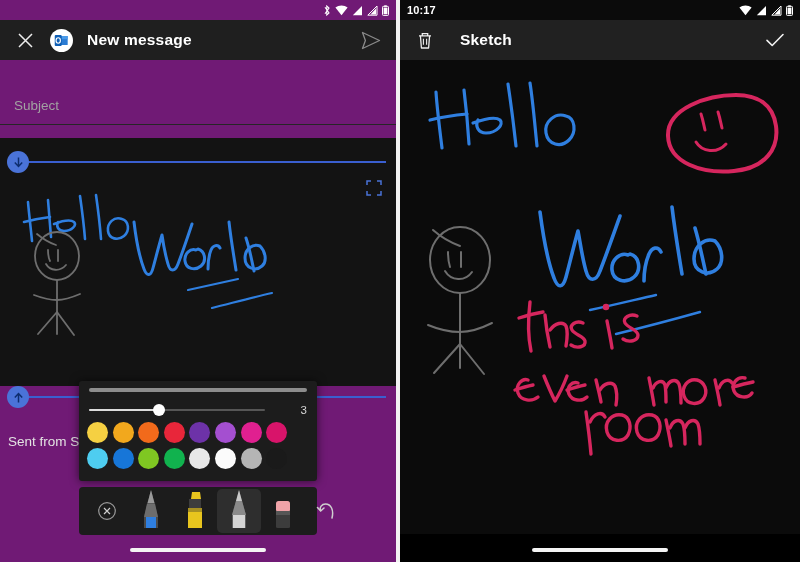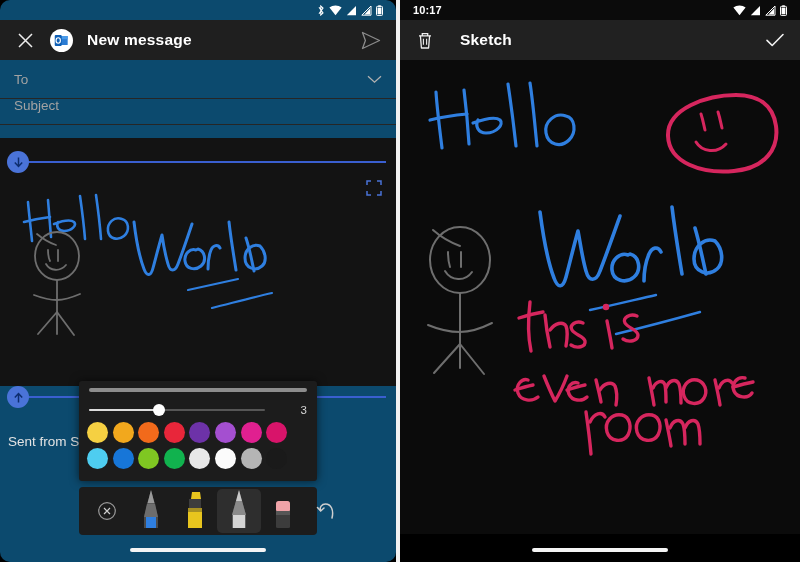--- a/index.html
+++ b/index.html
@@ -6,28 +6,28 @@
   html, body {
     width: 800px; height: 562px;
     background: #000; overflow: hidden;
     font-family: "Liberation Sans", sans-serif;
     -webkit-font-smoothing: antialiased;
   }
   #screen { position: relative; width: 800px; height: 562px; background:#000; }
 
   
   .panel { position: absolute; top: 0; height: 562px; overflow: hidden; }
-  #panel-left  { left: 0;   width: 396px; background: #0c4a6e; border-radius: 10px; }
+  #panel-left  { left: 0;   width: 396px; background: #701a75; }
   #panel-div   { left: 396px; width: 4px; height: 562px; background: #f2f2f2; position:absolute; top:0; }
   #panel-right { left: 400px; width: 400px; background: #0b0b0b; }
 
   
   .statusbar {
     position: absolute; top: 0; left: 0; right: 0; height: 20px;
-    display: flex; align-items: center; padding: 0 13px;
+    display: flex; align-items: center; padding: 0 7px;
     font-size: 11px; color: #fff; font-weight: 700;
   }
   .statusbar .sb-time { letter-spacing: .1px; }
   .statusbar .sb-spacer { flex: 1; }
   .sb-icons { display: flex; align-items: center; gap: 4px; }
   .sb-icons svg { display: block; }
 
   
   .appbar {
     position: absolute; left: 0; right: 0; top: 20px; height: 40px;
@@ -178,29 +178,20 @@
       </span>
       <span class="appbar-title">New message</span>
       <span class="appbar-spacer"></span>
       <span class="ic-btn">
         <svg width="20" height="19" viewBox="0 0 20 19">
           <path d="M1.5 1.5L18.5 9.5L1.5 17.5L4.4 9.5z" fill="none" stroke="#8b8b8b" stroke-width="1.3" stroke-linejoin="round"></path>
         </svg>
       </span>
     </div>
 
-    <div class="field" id="field-to">
-      <span>To</span>
-      <span class="field-spacer"></span>
-      <span>
-        <svg width="15" height="9" viewBox="0 0 15 9">
-          <path d="M1 1.2L7.5 7.2L14 1.2" fill="none" stroke="#b0b0b0" stroke-width="1.3"></path>
-        </svg>
-      </span>
-    </div>
 
     <div class="field" id="field-subject">
       <span>Subject</span>
     </div>
 
     <div id="ink-left">
       <div class="ink-rule" style="top: 23px;"></div>
       <div class="ink-handle" style="left: 7px; top: 13px;">
         <svg width="11" height="13" viewBox="0 0 11 13">
           <path d="M5.5 1.5v8.4M1.8 6.6l3.7 3.8 3.7-3.8" fill="none" stroke="#0d2d6e" stroke-width="1.5"></path>

